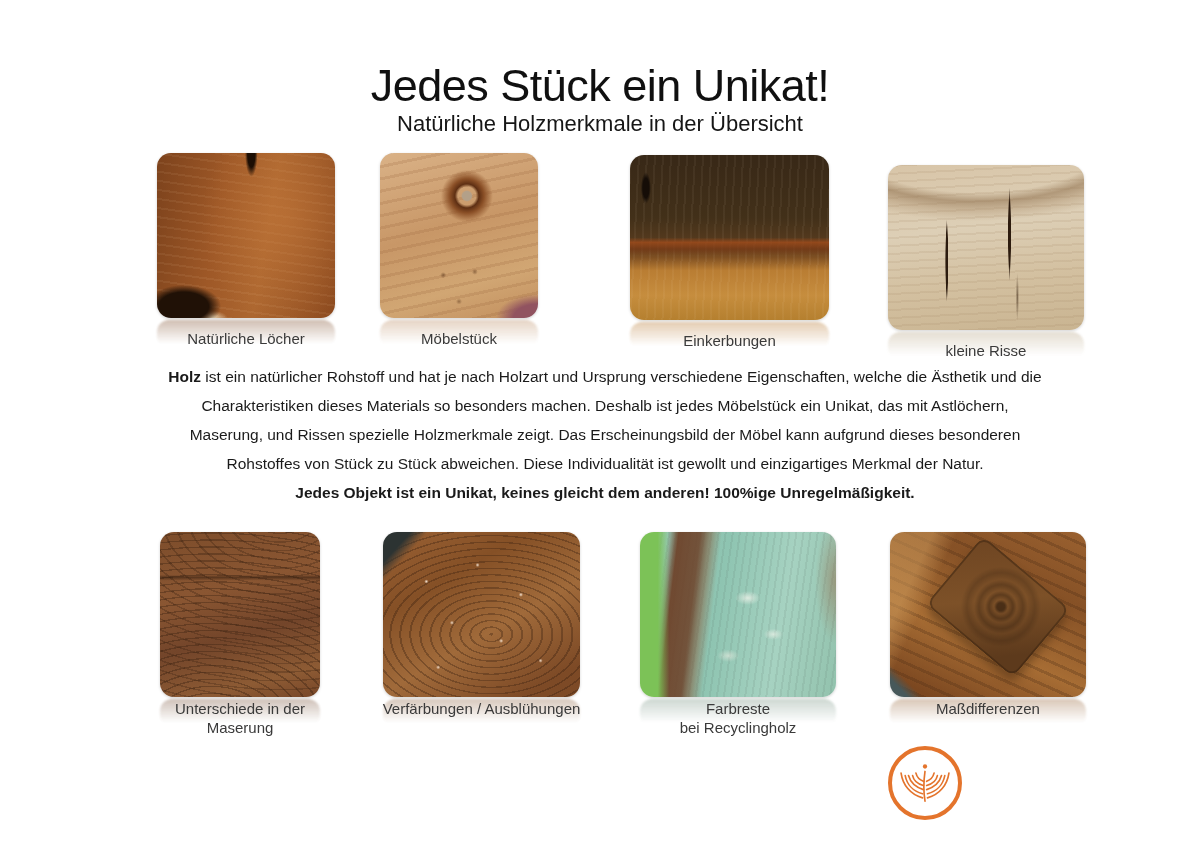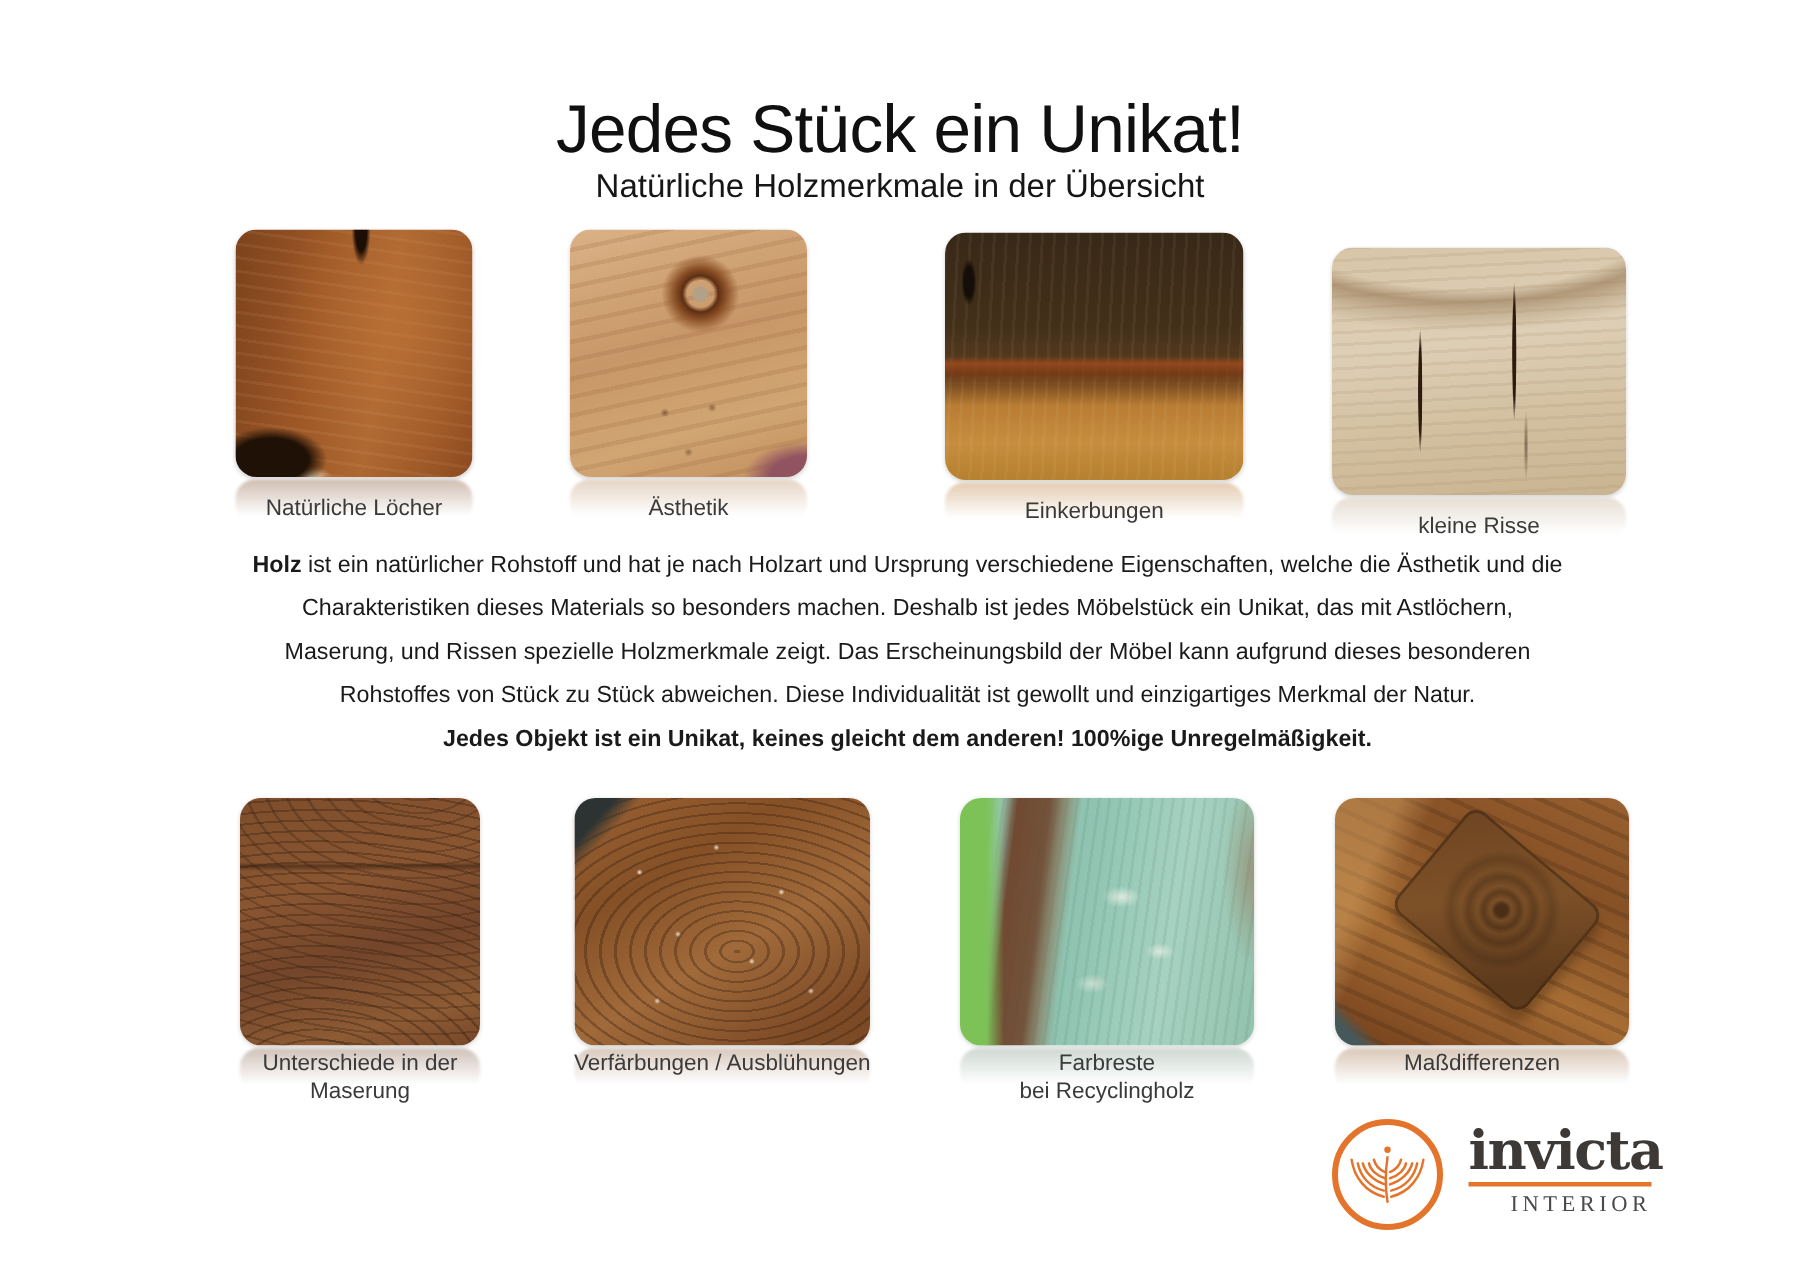--- a/index.html
+++ b/index.html
@@ -28,21 +28,21 @@
     position:absolute; left:0; right:0; top:167px; height:28px; border-radius:12px;
     filter:blur(1px); opacity:.85;
   }
   .caption{
     position:absolute; left:50%; width:260px; margin-left:-130px; text-align:center;
     font-size:15px; color:#3a3a3a; line-height:19px; white-space:pre-line;
   }
   .row-top .caption{top:176px;}
   .row-bottom .caption{top:167px;}
 
-  .c1{left:157px; top:153px; width:158px;}
+  .c1{left:157px; top:153px; width:178px;}
   .c2{left:380px; top:153px; width:158px;}
   .c3{left:630px; top:155px; width:199px;}
   .c4{left:888px; top:153px; width:196px;margin-top:12px;}
   .c5{left:160px; top:532px; width:160px;}
   .c6{left:383px; top:532px; width:197px;}
   .c7{left:640px; top:532px; width:196px;}
   .c8{left:890px; top:532px; width:196px;}
 
   
   .wood-1{
@@ -174,21 +174,21 @@
 
   <figure class="card row-top c1">
     <div class="img wood-1"></div>
     <div class="refl refl-1"></div>
     <figcaption class="caption">Natürliche Löcher</figcaption>
   </figure>
 
   <figure class="card row-top c2">
     <div class="img wood-2"></div>
     <div class="refl refl-2"></div>
-    <figcaption class="caption">Ästhetik</figcaption>
+    <figcaption class="caption">Möbelstück</figcaption>
   </figure>
 
   <figure class="card row-top c3">
     <div class="img wood-3"></div>
     <div class="refl refl-3"></div>
     <figcaption class="caption">Einkerbungen</figcaption>
   </figure>
 
   <figure class="card row-top c4">
     <div class="img wood-4"></div>
@@ -241,20 +241,15 @@
           <path d="M38 38 C33 36 30 32 29 28"></path>
           <path d="M43 58 C58 54 67 42 69 28"></path>
           <path d="M43 53 C55 50 62 41 64 31"></path>
           <path d="M42 48 C52 45 58 38 60 31"></path>
           <path d="M42 43 C49 41 54 36 55 31"></path>
           <path d="M42 38 C47 36 50 32 51 28"></path>
         </g>
         <circle cx="40" cy="20" r="2.6" fill="#e4742c"></circle>
       </svg>
     </div>
-    <div class="wordmark">
-      <div class="brand">invicta</div>
-      <div class="brand-rule"></div>
-      <div class="division">INTERIOR</div>
-    </div>
   </div>
 
 </div>
 
 </body></html>

